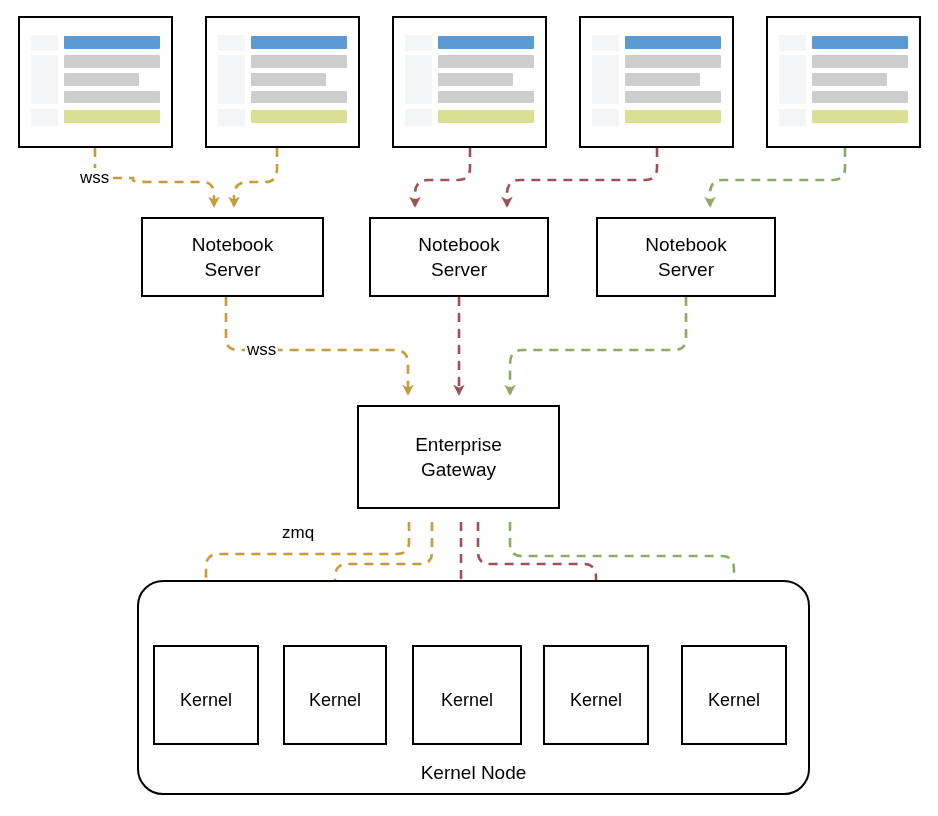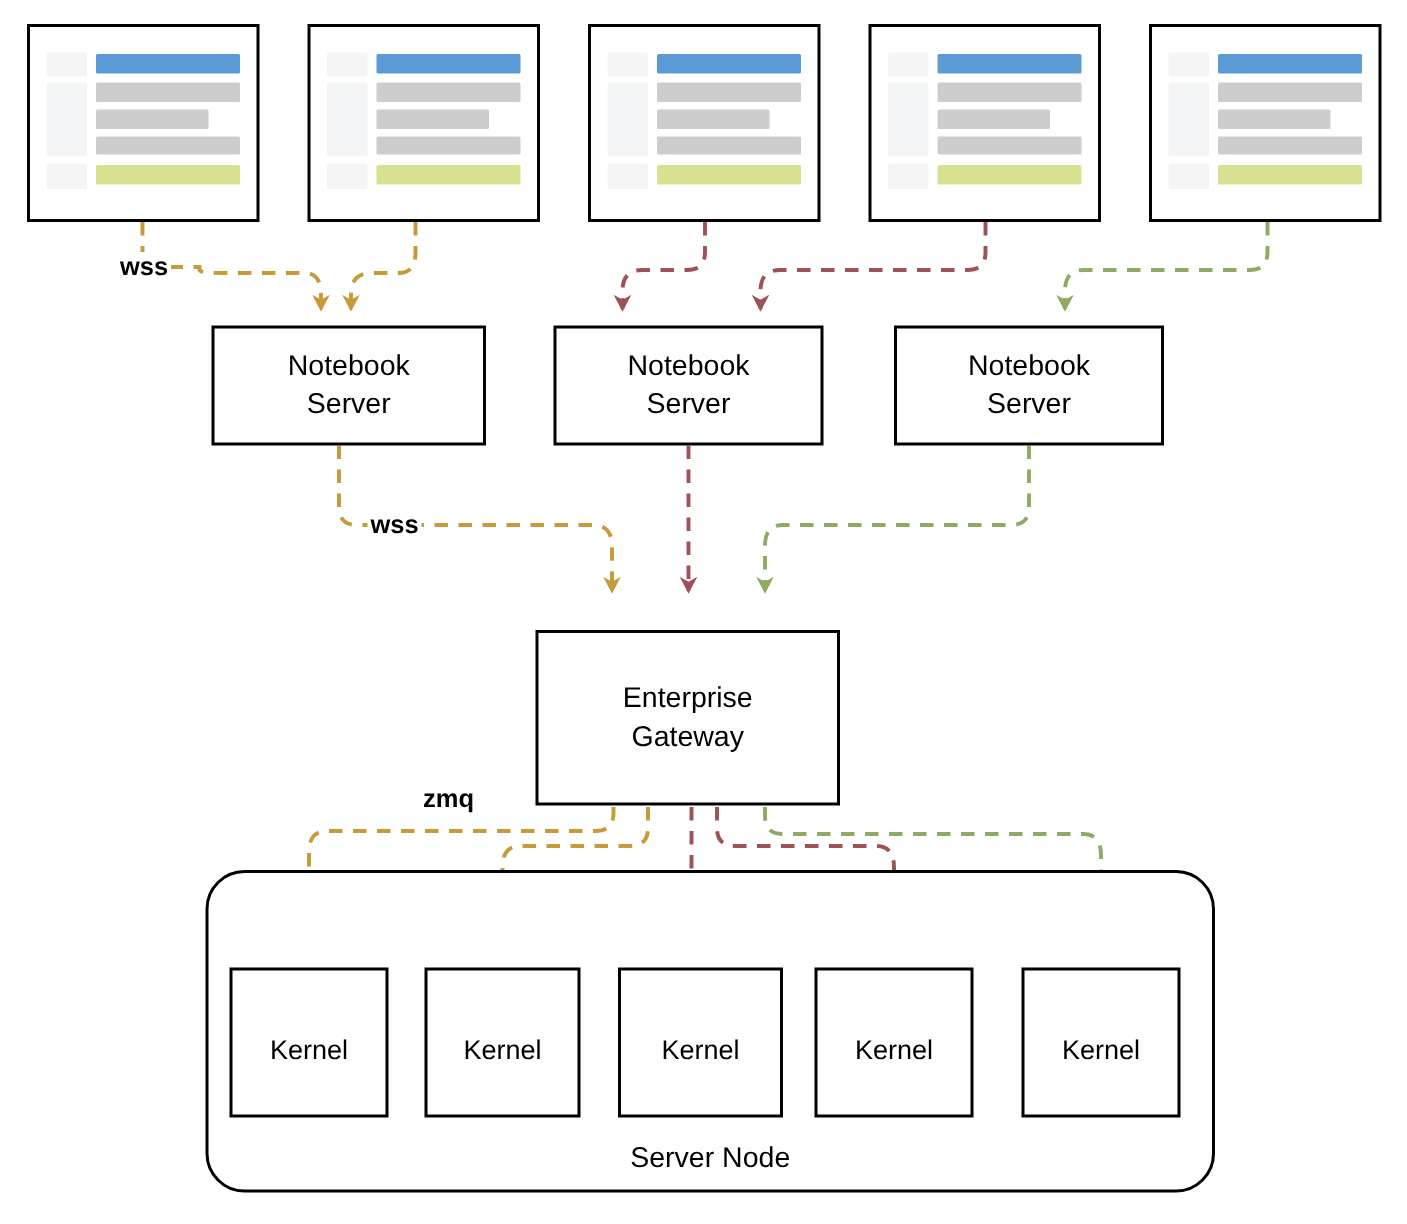--- a/index.html
+++ b/index.html
@@ -107,21 +107,21 @@
     position: absolute;
     text-align: center;
     font-size: 19px;
     color: #000000;
   }
 
   
   .edge-label {
     position: absolute;
     font-size: 17px;
-    font-weight: bold;
+    font-weight: normal;
     color: #000000;
     background: #ffffff;
     padding: 0 2px;
     white-space: nowrap;
   }
 </style>
 </head>
 <body>
 
 <div id="diagram-root">
@@ -226,28 +226,28 @@
         <div class="proc-box server-box" style="left: 369px; top: 217px; width: 180px; height: 80px;">
           <span class="lbl">Notebook
 Server</span>
         </div>
         <div class="proc-box server-box" style="left: 596px; top: 217px; width: 180px; height: 80px;">
           <span class="lbl">Notebook
 Server</span>
         </div>
       </div>
     <div id="gateway-group">
-        <div class="proc-box gateway-box" style="left: 357px; top: 420px; width: 203px; height: 117px;">
+        <div class="proc-box gateway-box" style="left: 357px; top: 405px; width: 203px; height: 104px;">
           <span class="lbl">Enterprise
 Gateway</span>
         </div>
       </div>
     <div id="worker-group">
         <div class="worker-node" style="left: 137px; top: 580px; width: 673px; height: 215px;"></div>
-        <div class="worker-node-label" style="left: 137px; top: 762px; width: 673px;">Server Node</div>
+        <div class="worker-node-label" style="left: 137px; top: 762px; width: 673px;">Kernel Node</div>
       </div>
     <div id="kernels-group">
         <div class="proc-box kernel-box" style="left: 153px; top: 645px; width: 106px; height: 100px;">
           <span class="lbl">Kernel</span>
         </div>
         <div class="proc-box kernel-box" style="left: 283px; top: 645px; width: 104px; height: 100px;">
           <span class="lbl">Kernel</span>
         </div>
         <div class="proc-box kernel-box" style="left: 412px; top: 645px; width: 110px; height: 100px;">
           <span class="lbl">Kernel</span>

